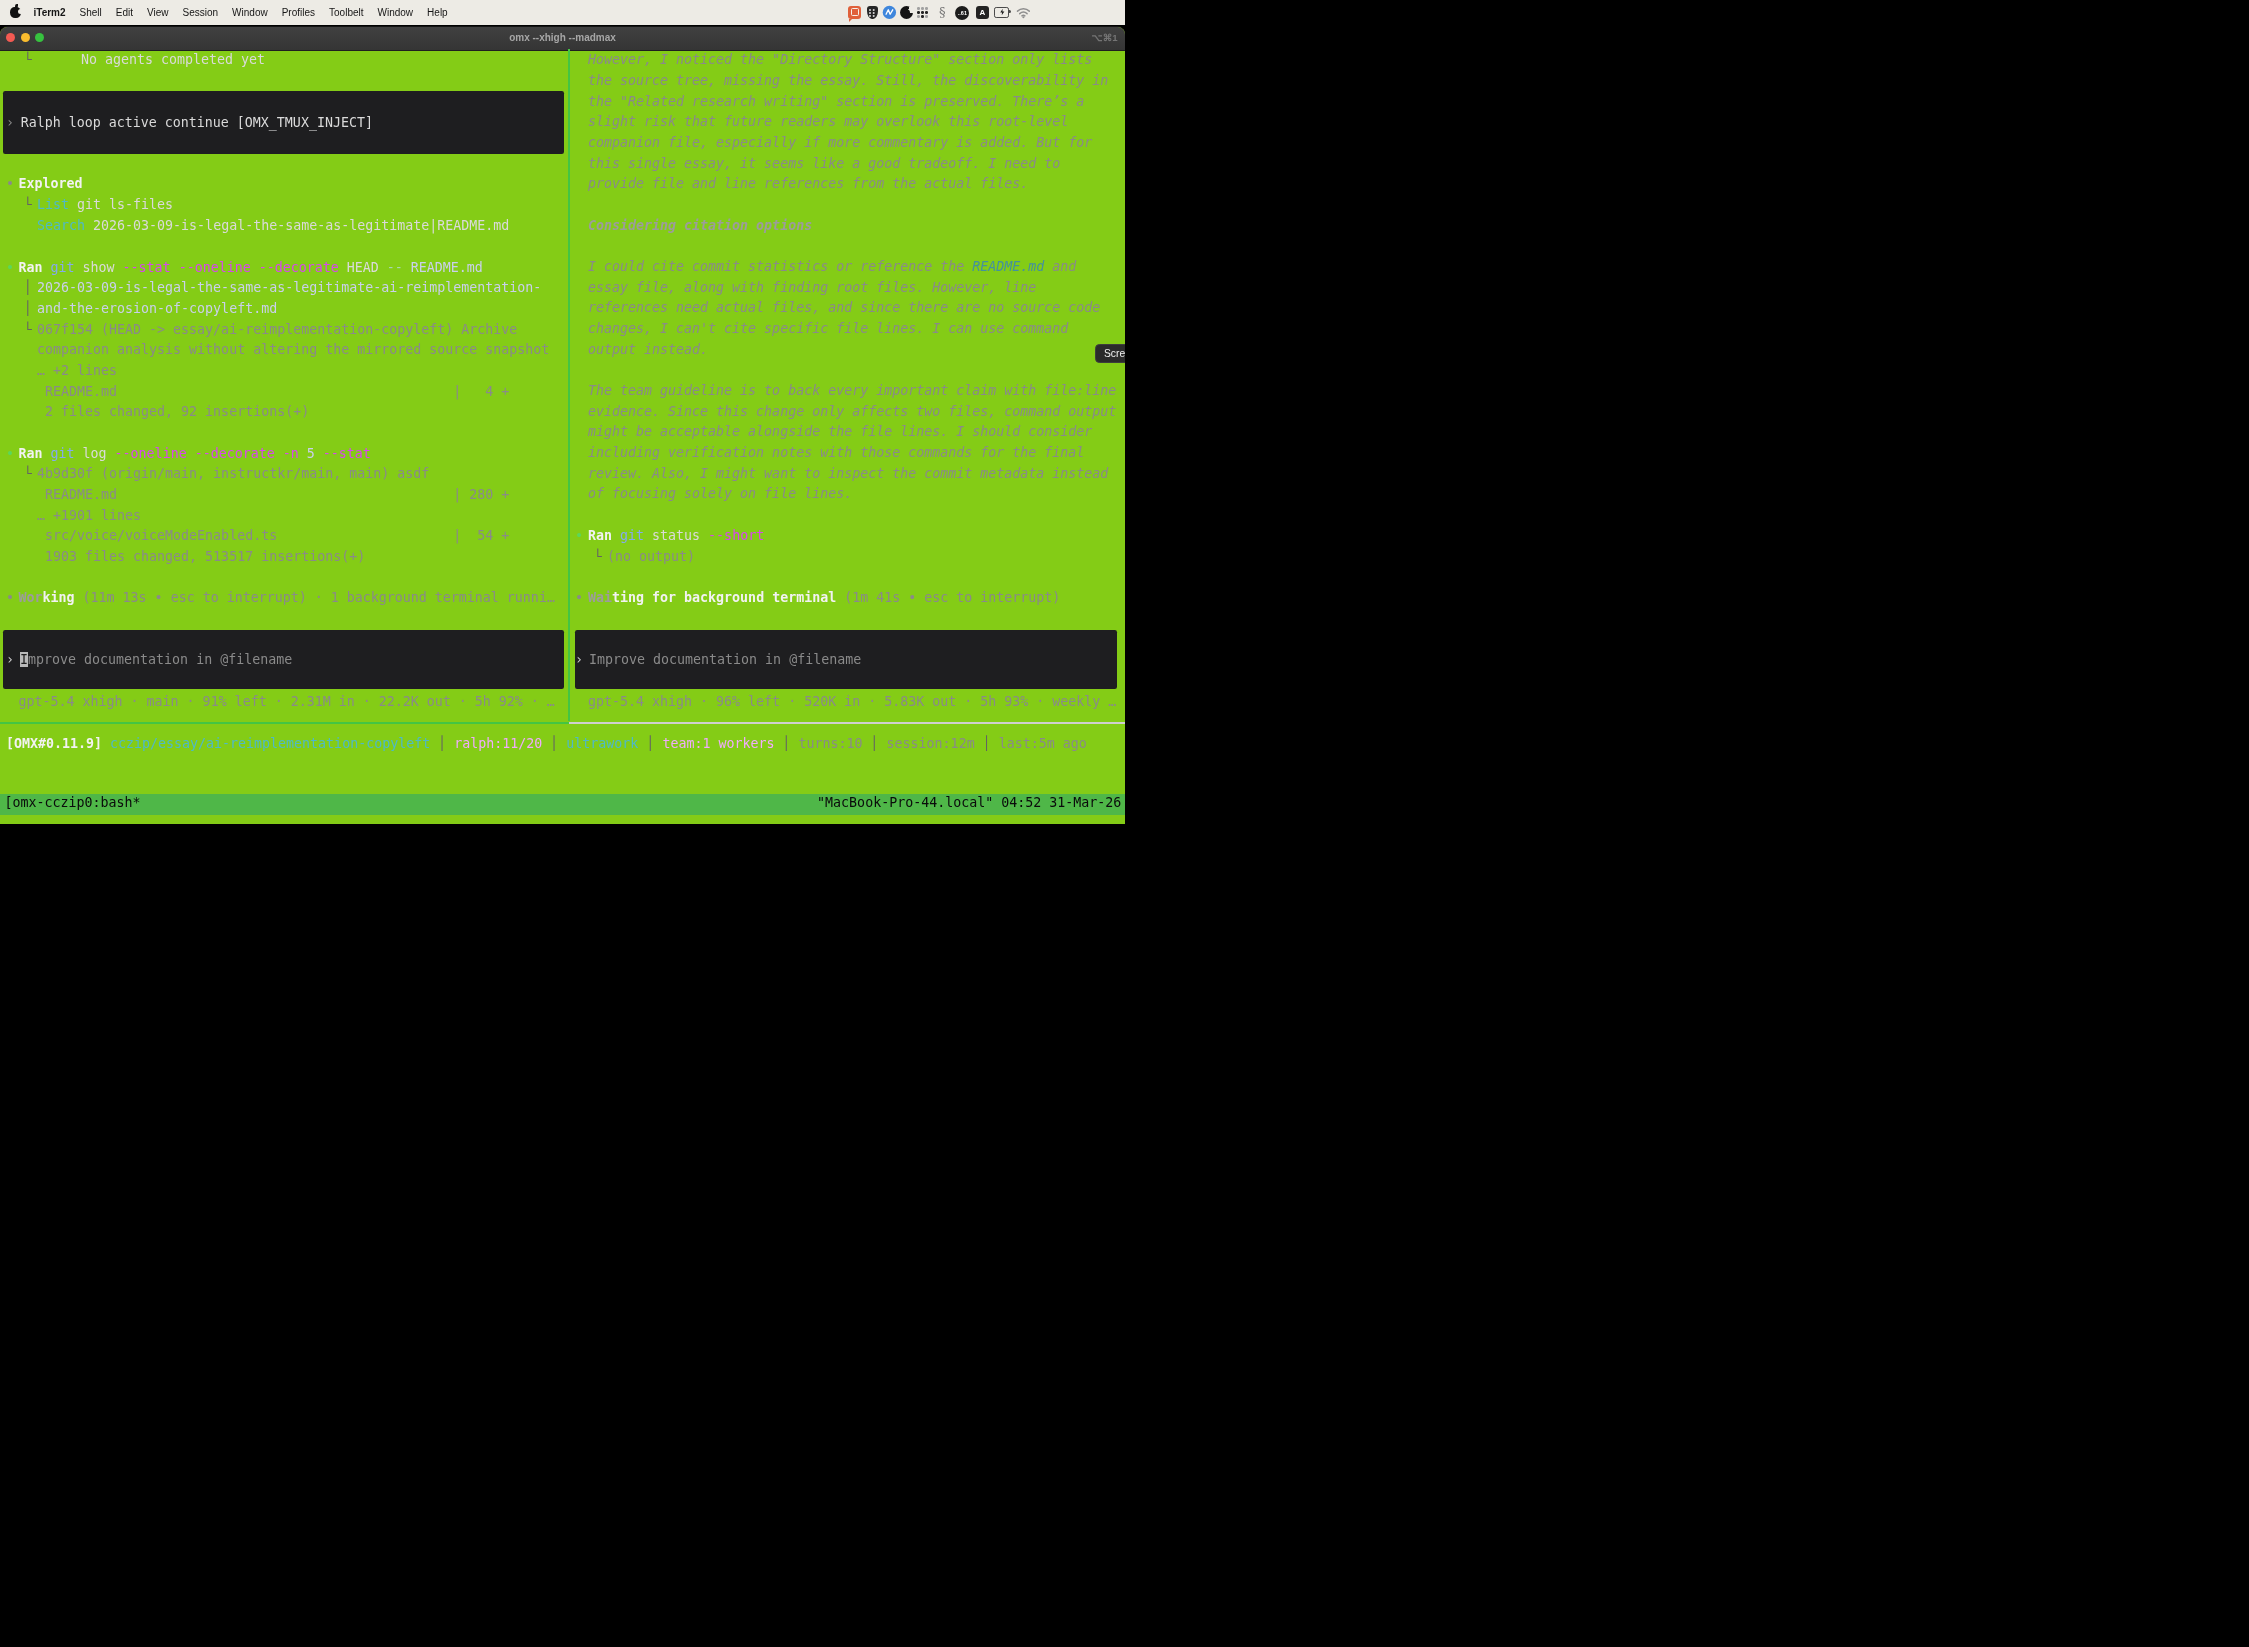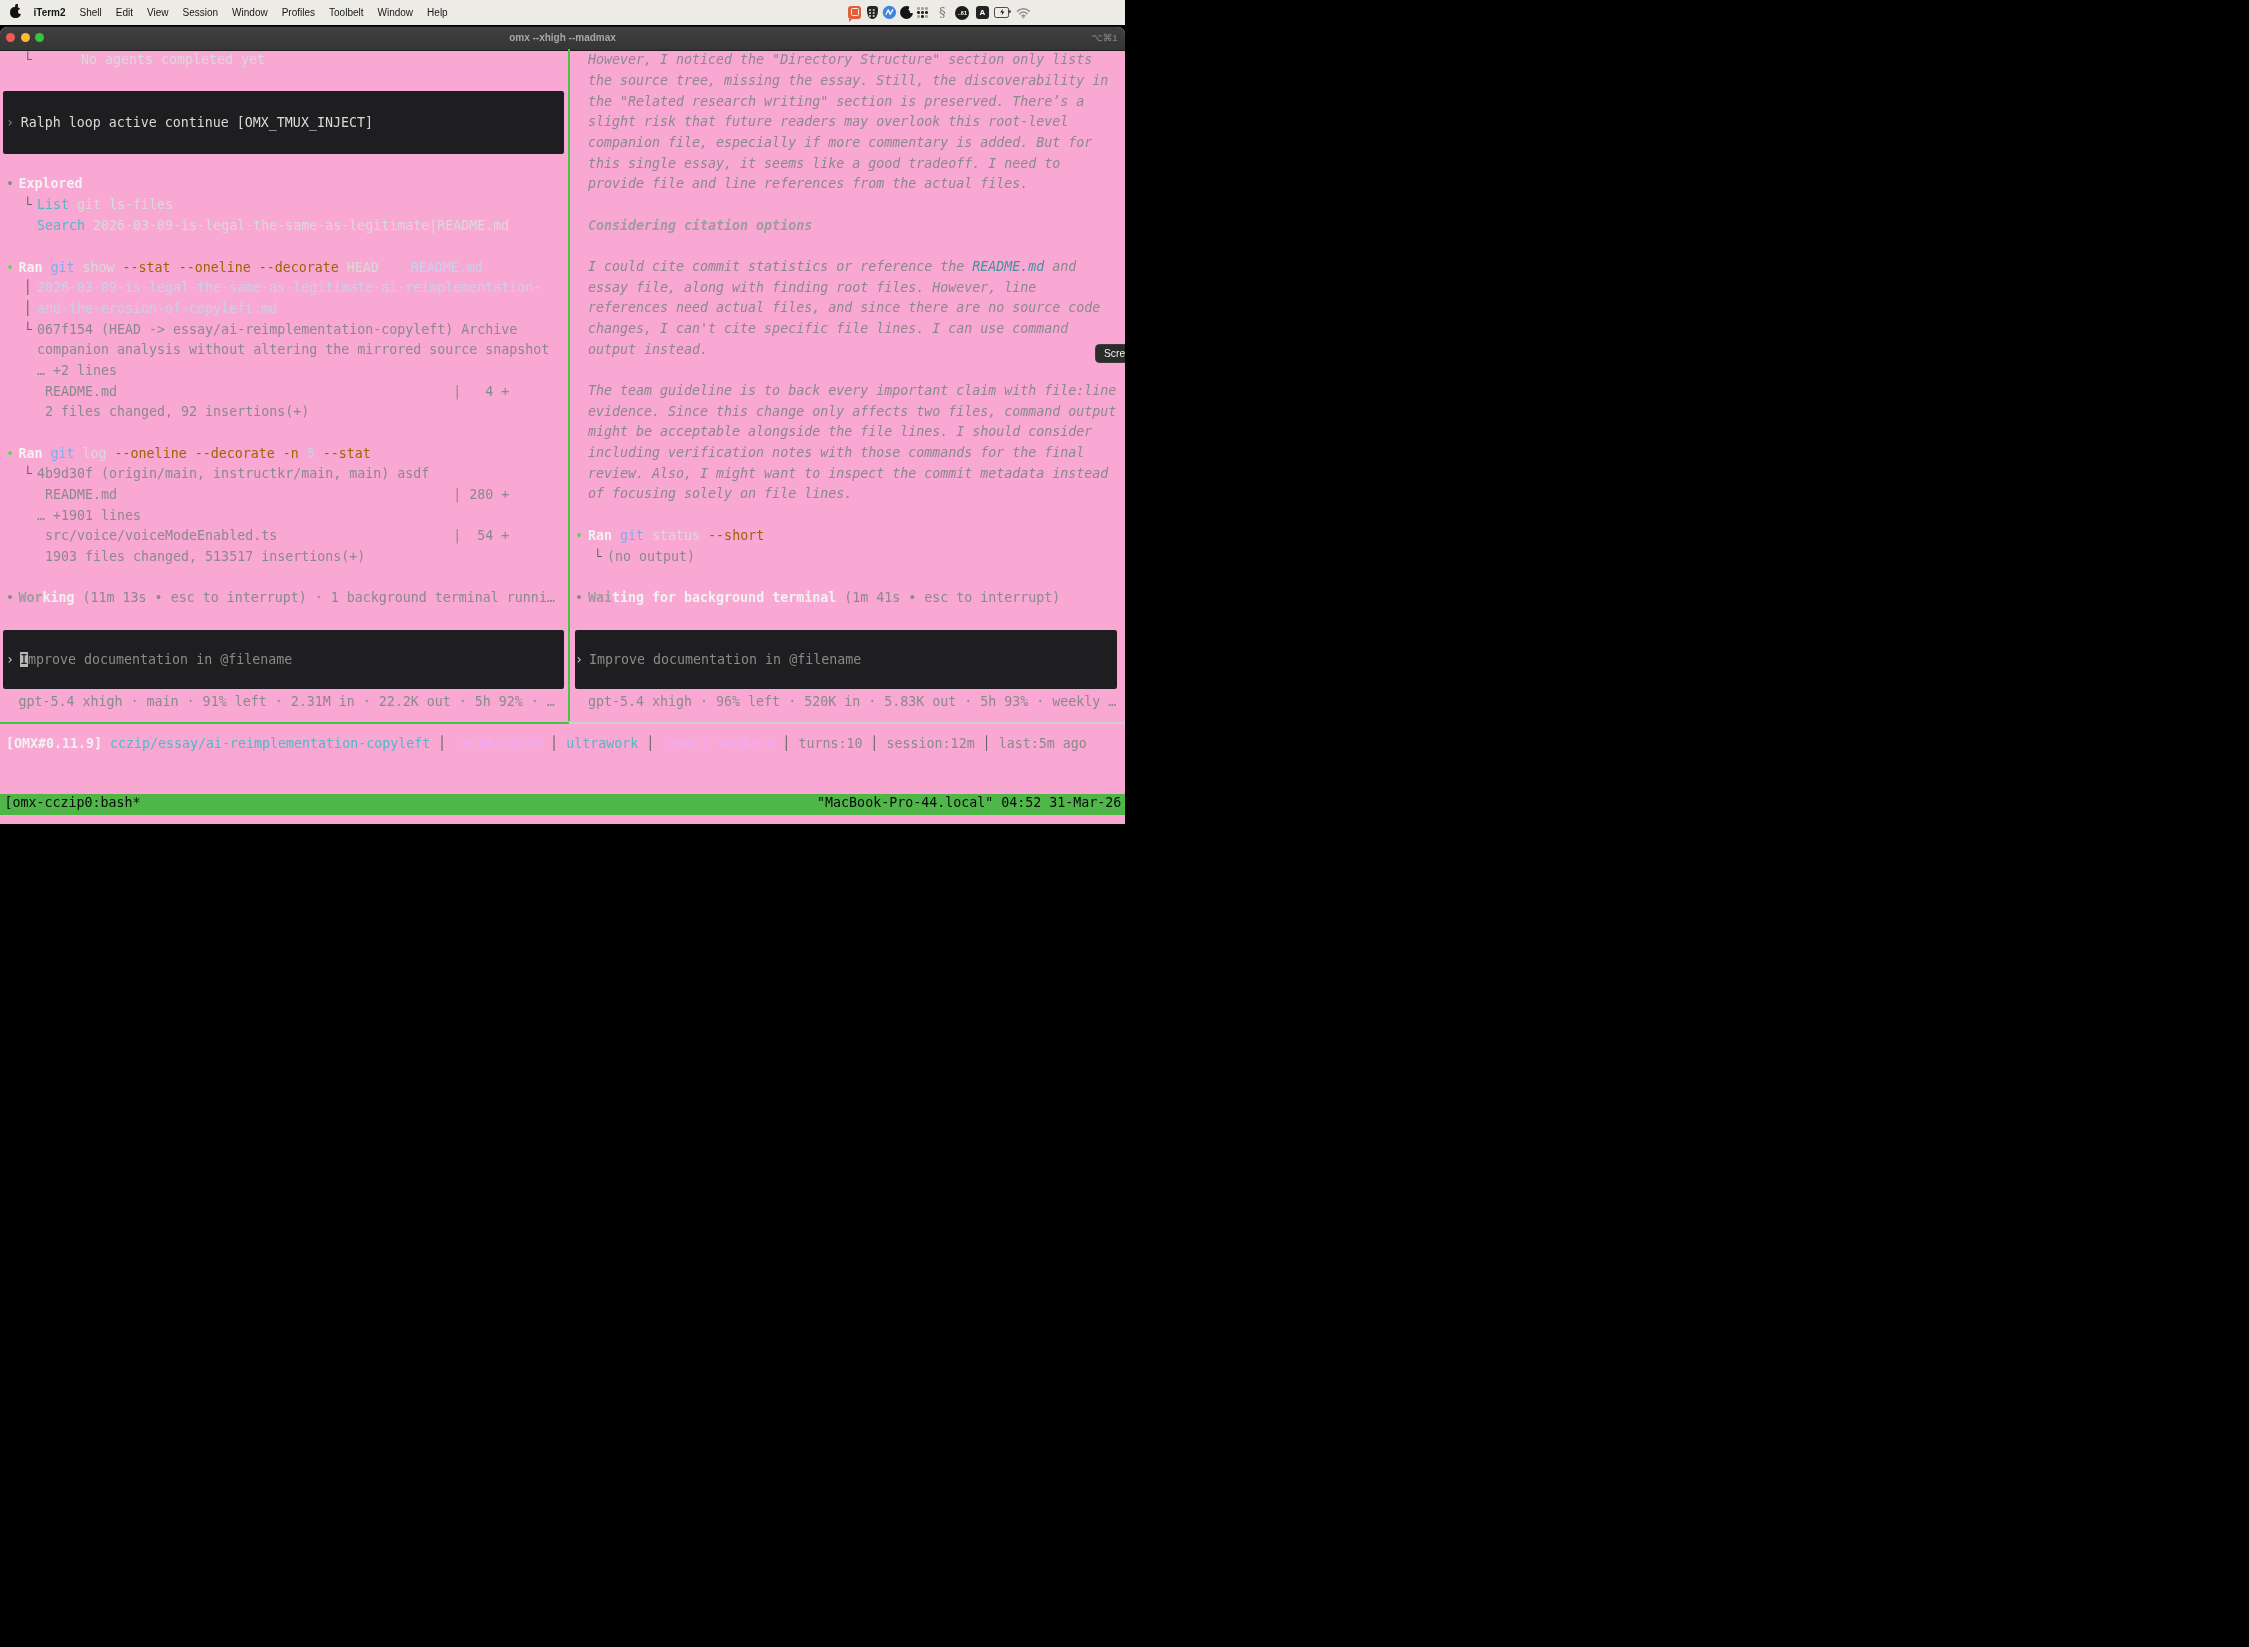--- a/index.html
+++ b/index.html
@@ -41,21 +41,21 @@
          font-size:5.5px;font-weight:700;display:flex;align-items:center;justify-content:center;letter-spacing:0;}
   .i-a{width:13.3px;height:13.3px;border-radius:3px;background:#232323;color:#fff;font-size:8px;font-weight:700;
        display:flex;align-items:center;justify-content:center;}
   .i-batt{width:15.5px;height:8.5px;border:1.1px solid #4A4A4A;border-radius:2.2px;position:relative;}
   .i-batt::after{content:"";position:absolute;right:-3.3px;top:1.8px;width:1.8px;height:3.3px;background:#4A4A4A;
        border-radius:0 1.5px 1.5px 0;}
   .i-bolt{position:absolute;left:4.4px;top:0.4px;width:5.9px;height:6.6px;background:#1E1E1E;
        clip-path:polygon(55% 0,15% 58%,45% 58%,40% 100%,85% 42%,52% 42%);}
 
   
-  #window{position:absolute;left:0;top:26.6px;width:1125px;height:797px;background:#f9a8d4;
+  #window{position:absolute;left:0;top:26.6px;width:1125px;height:797px;background:#84cc16;
           border-radius:7.4px 7.4px 0 0;z-index:1;box-shadow:0 0 0 0.7px #1a1a1a;}
   #titlebar{position:absolute;left:0;top:0;width:100%;height:23px;border-radius:7.4px 7.4px 0 0;
             background:linear-gradient(#404040,#353535);border-bottom:0.7px solid #1f1f1f;}
   .tl{position:absolute;top:6.6px;width:9.2px;height:9.2px;border-radius:50%;}
   #tl-close{left:5.9px;background:#F35A52;}
   #tl-min{left:20.7px;background:#F9BC2E;}
   #tl-zoom{left:35px;background:#37C23F;}
   #win-title{position:absolute;left:0;right:0;top:5.5px;text-align:center;font-size:10px;font-weight:700;color:#A6A6A6;}
   #win-shortcut{position:absolute;right:7.4px;top:5.9px;font-size:9.6px;font-weight:700;color:#747474;}
 
@@ -69,21 +69,21 @@
   #hline-left{position:absolute;left:0;top:722px;width:569px;height:1.8px;background:#43C543;}
   #hline-right{position:absolute;left:569px;top:722px;width:556px;height:1.8px;background:#CFCFCF;}
 
   .run{position:absolute;font-family:"DejaVu Sans Mono",monospace;font-size:13.3px;line-height:20.7px;
        white-space:pre;height:20.7px;}
   .it{font-style:italic;}
   .w{color:#DADADA}.wb{color:#F2F2F2;font-weight:700}
   .g{color:#8A8A8A}.gb{color:#9C9C9C;font-weight:700}
   .dg{color:#636363}
   .cy{color:#4FB9C6}.cyd{color:#44919E}
-  .bl{color:#85A9EE}.pk{color:#a16207}
+  .bl{color:#85A9EE}.pk{color:#d946ef}
   .lv{color:#C9D0EC}.pgr{color:#A8D8B0}
   .grb{color:#5BD75B}.gr{color:#f0abfc}
   .pr{color:#CFCFCF}
   .cur{background:#B9B9B9;color:#1D1D1D}
 
   
   #tmuxbar{position:absolute;left:0;top:794px;width:1125px;height:20.7px;background:#4FB748;z-index:3;
            font-family:"DejaVu Sans Mono",monospace;font-size:13.3px;color:#0B0B0B;}
   #tmux-left{position:absolute;left:4.4px;top:0.7px;}
   #tmux-right{position:absolute;right:3.7px;top:0.7px;}

